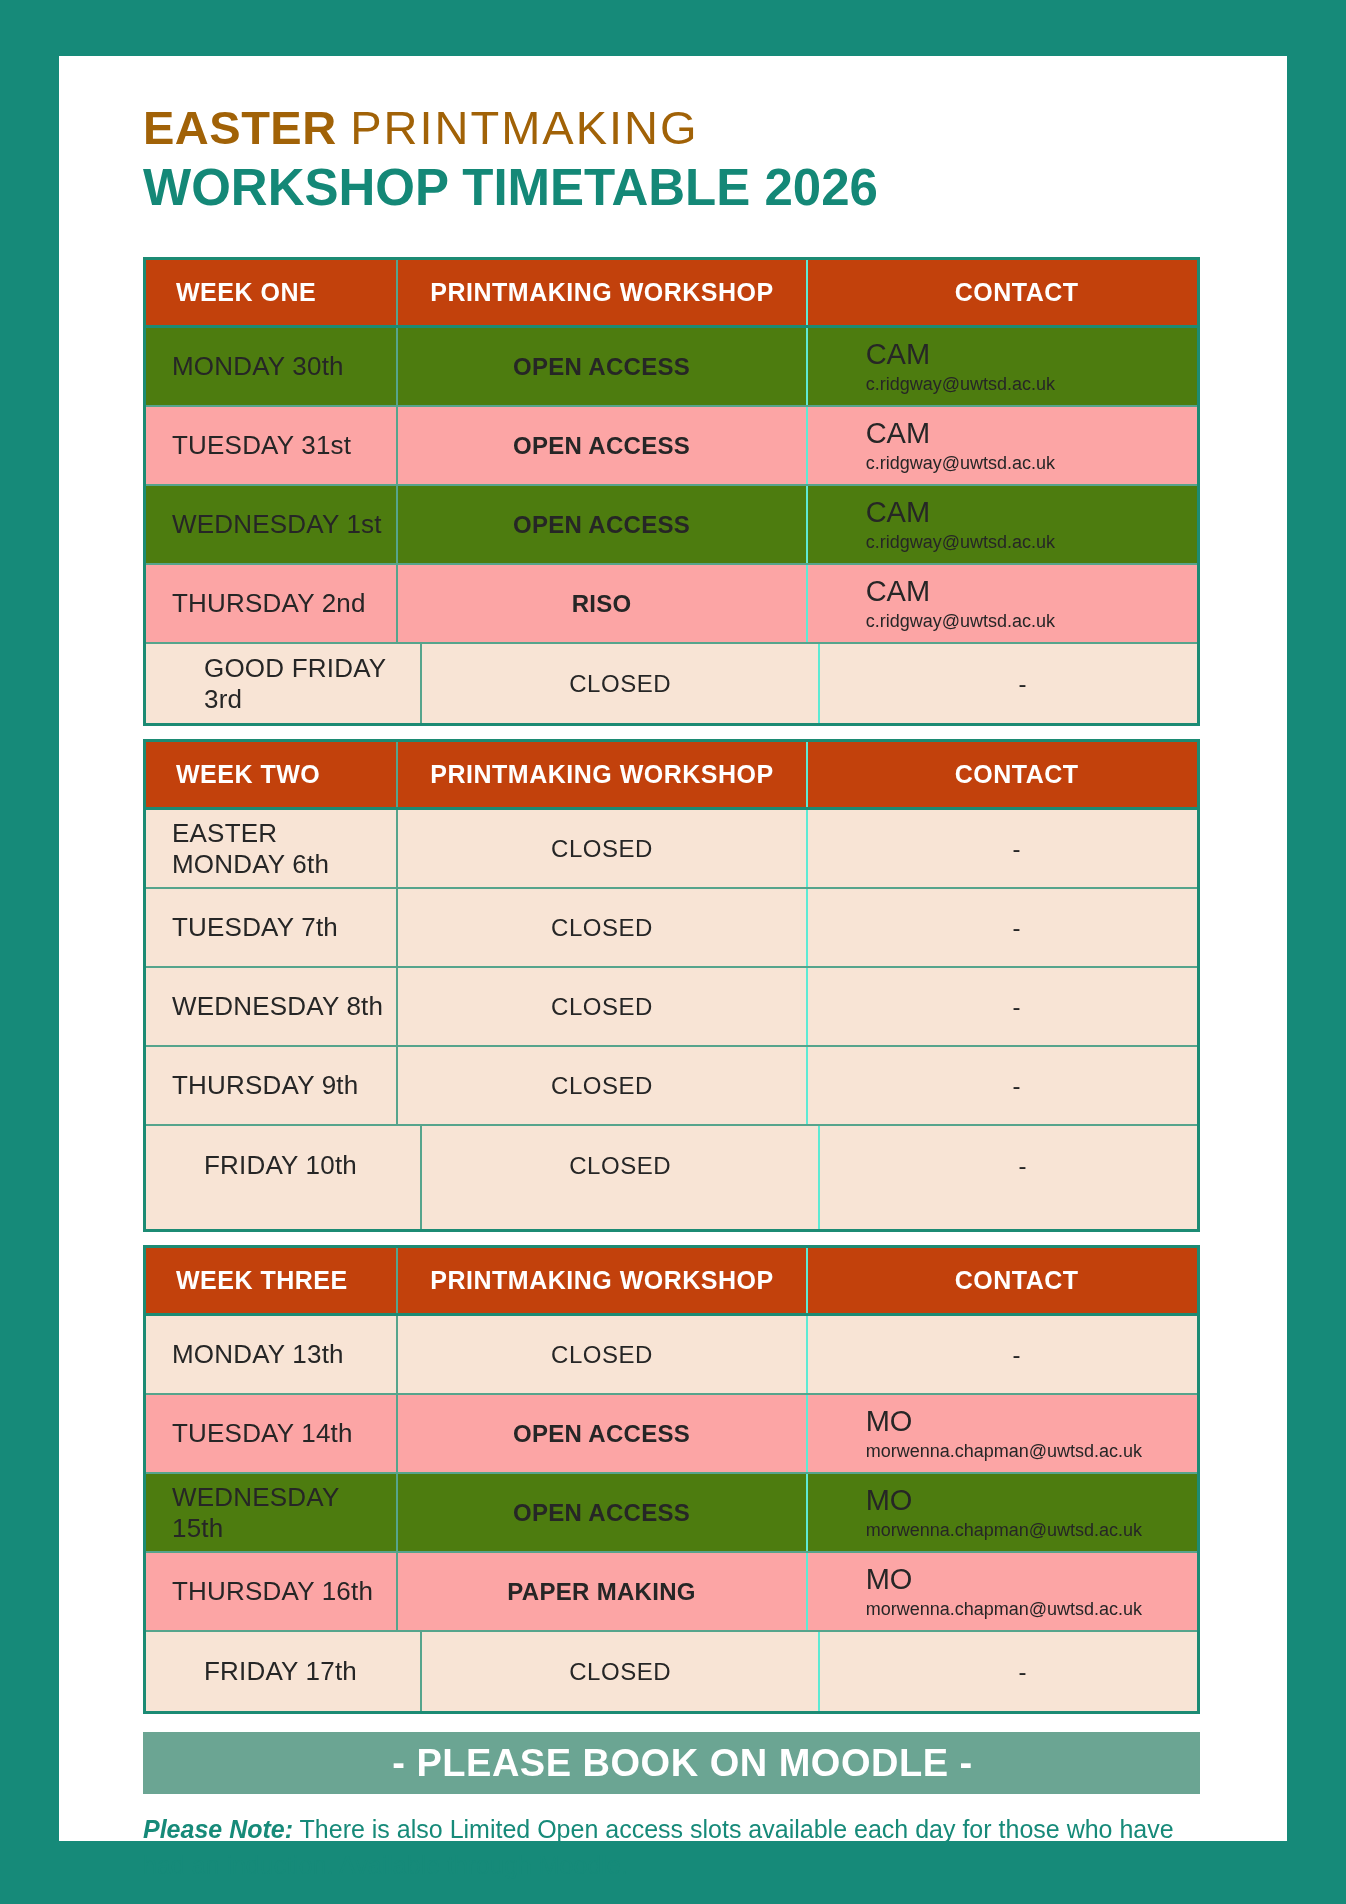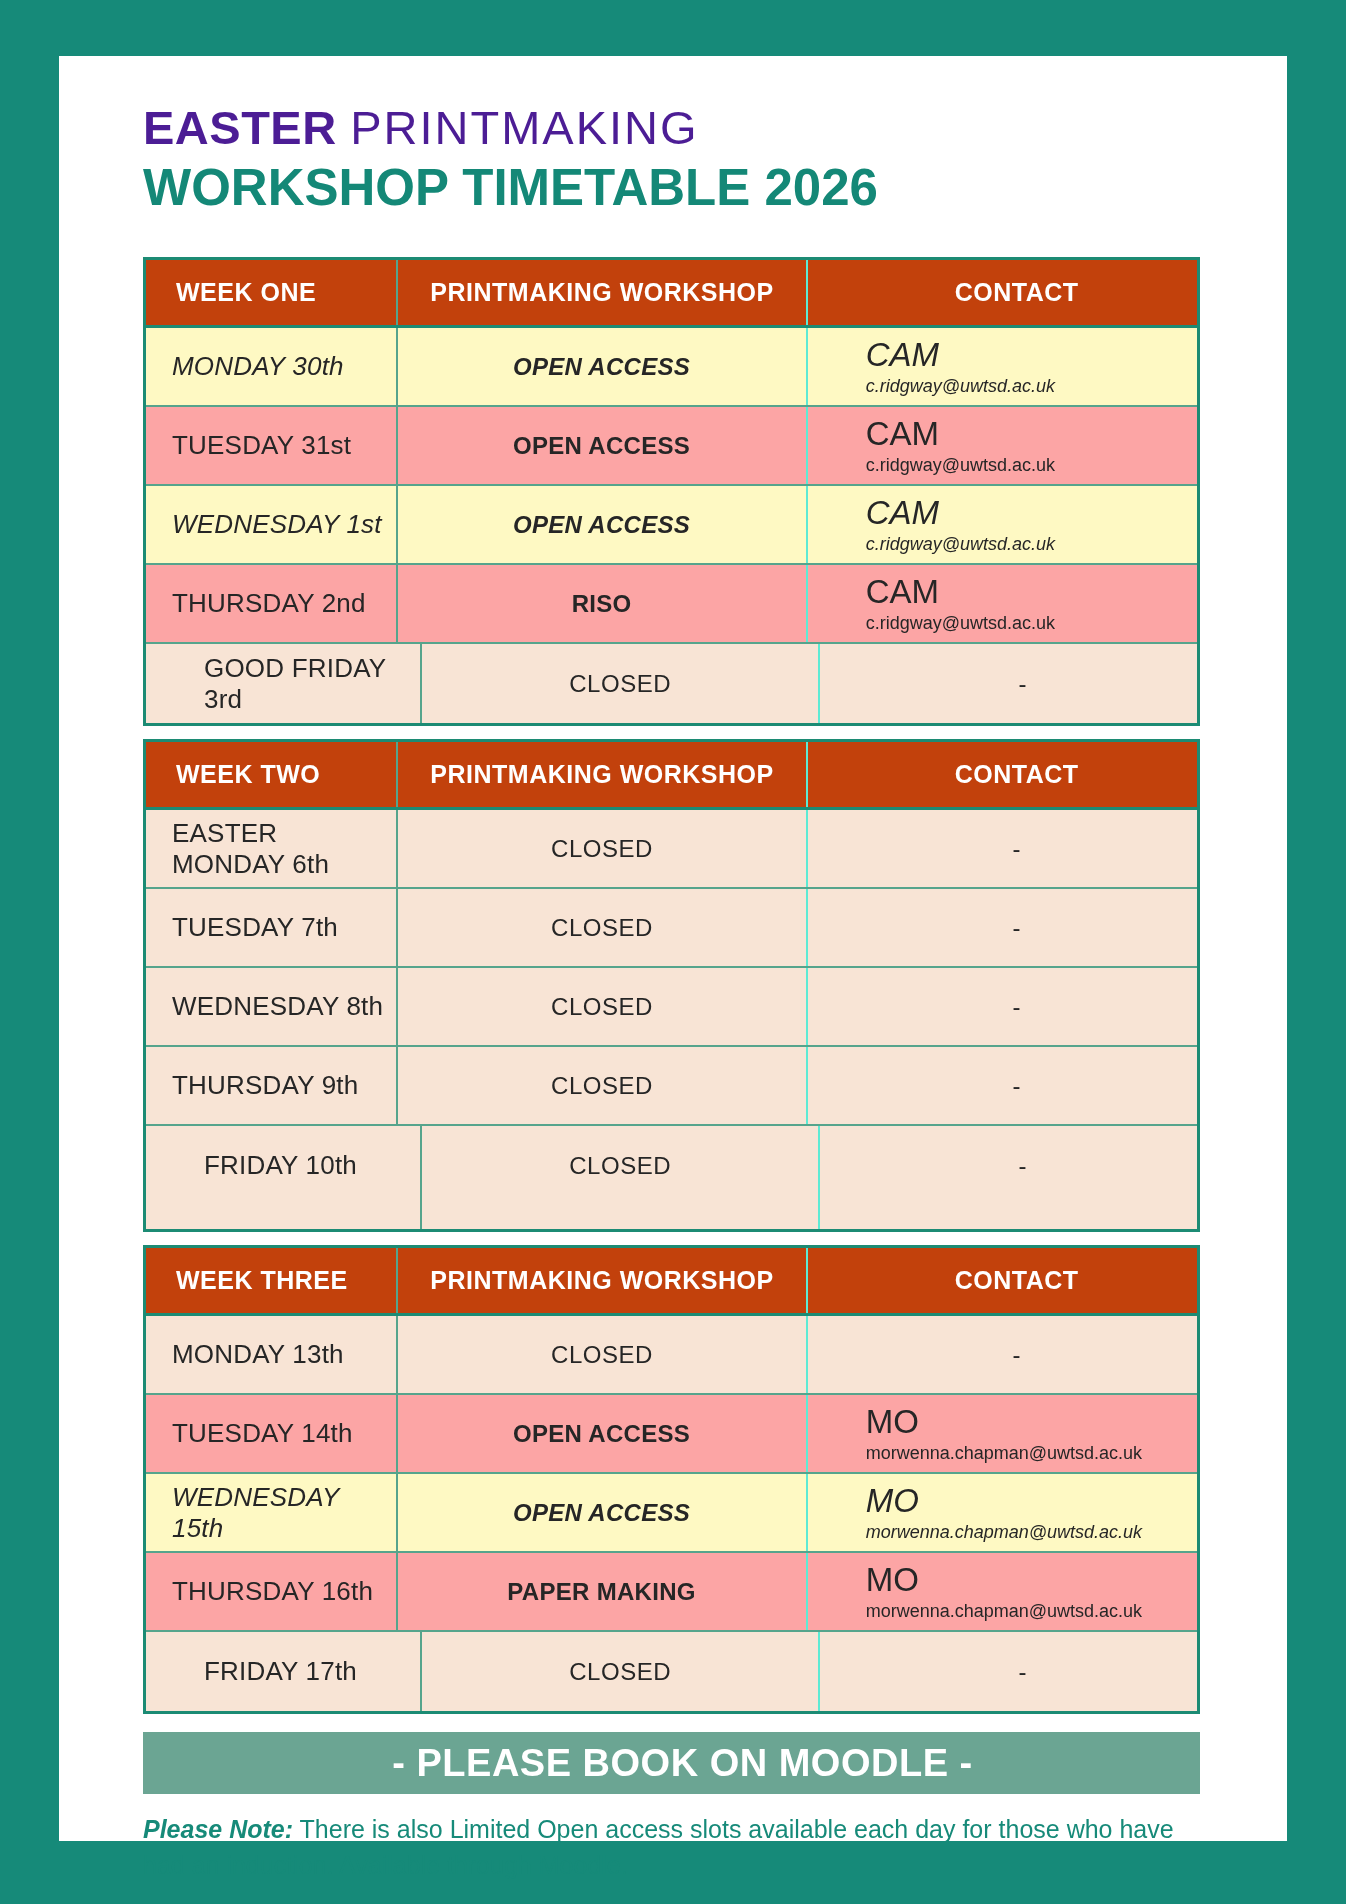--- a/index.html
+++ b/index.html
@@ -11,21 +11,21 @@
     overflow:hidden;
   }
   .page {
     position:absolute; left:59px; top:56px;
     width:1228px; height:1785px;
     background:#ffffff;
   }
   .content { padding:44px 0 0 84px; width:1141px; }
 
   
-  .title1 { font-size:47px; color:#4c1d95; letter-spacing:0.5px; white-space:nowrap; }
+  .title1 { font-size:47px; color:#a16207; letter-spacing:0.5px; white-space:nowrap; }
   .title1 .bold { font-weight:bold; }
   .title1 .light { font-weight:normal; letter-spacing:2px; }
   .title2 { font-size:51px; font-weight:bold; color:#148877; margin-top:3px; letter-spacing:0px; }
 
   
   .tbl {
     width:1057px; margin-top:40px;
     border:3px solid #1c8b74;
     background:#ffffff;
   }
@@ -50,24 +50,24 @@
   }
   .tr:last-child { border-bottom:none;padding-left:32px; }
   .tr.tall { height:103px; }
   .tr.tall .td { padding-bottom:24px; }
   .td { display:flex; align-items:center; }
   .td.day { padding-left:26px; letter-spacing:0.2px; }
   .td.workshop { justify-content:center; }
   .workshop .w-bold { font-weight:bold; font-size:24px; letter-spacing:0.3px; }
   .workshop .w-reg  { font-weight:normal; font-size:24px; letter-spacing:0.5px; }
   .td.contact { flex-direction:column; align-items:flex-start; justify-content:center; padding-left:30px; }
-  .td.contact .cname { font-size:33px; line-height:1.15; }
+  .td.contact .cname { font-size:29px; line-height:1.15; }
   .td.contact .cemail { font-size:18px; margin-top:3px; }
   .td.dashcell { justify-content:center; padding-left:0; font-size:24px; }
-  .bg-white { background:#fef9c3;font-style:italic; }
+  .bg-white { background:#4d7c0f; }
   .bg-mint  { background:#fca5a5;justify-content:space-between; }
   .bg-peach { background:#f8e4d5; }
 
   
   .banner {
     width:1057px; height:62px; margin-top:18px;
     background:#6ba593;
     display:flex; align-items:center; justify-content:center;
     color:#ffffff; font-weight:bold; font-size:38px; letter-spacing:0.5px;padding-left:22px;
   }

